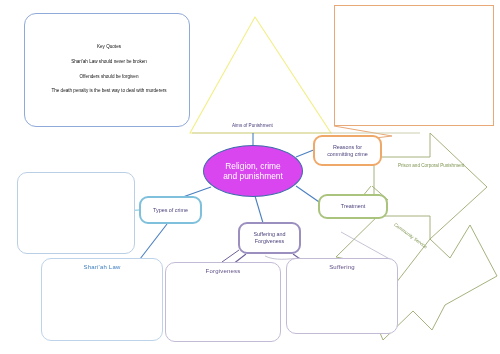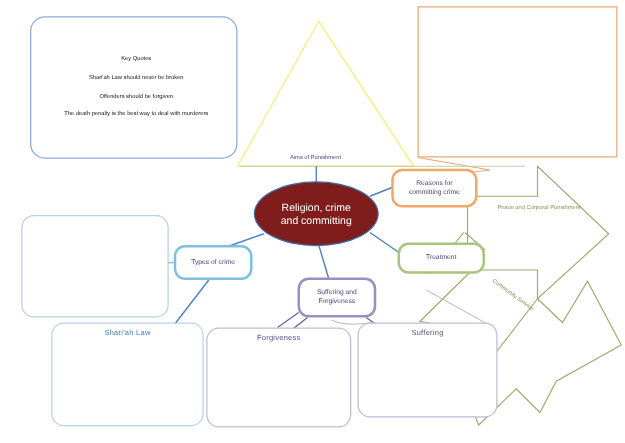--- a/index.html
+++ b/index.html
@@ -25,21 +25,21 @@
 
   .box-forgiveness{left:165px;top:262px;width:116px;height:80px;border:1px solid #c3bbd6;border-radius:10px;}
   .box-forgiveness .note-label{color:#5f4f86;}
   .box-suffering{left:286px;top:258px;width:112px;height:76px;border:1px solid #c3bbd6;border-radius:10px;}
   .box-suffering .note-label{color:#5f4f86;}
 
   .box-orange-empty{left:334px;top:5px;width:160px;height:121px;border:1.3px solid #e8a877;background:#fff;}
 
   
   .centre{left:203px;top:145px;width:100px;height:52px;border-radius:50%;
-          background:#7f1d1d;border:1px solid #3d6cab;color:#ffffff;
+          background:#d946ef;border:1px solid #3d6cab;color:#ffffff;
           font-size:8.4px;line-height:1.25;}
   .centre span{display:block;}
 
   .chip{border-radius:9px;background:#fff;font-size:5.4px;line-height:1.25;}
   .chip-reasons{left:313px;top:135px;width:69px;height:31px;border:2.6px solid #f0a868;color:#4b3f7a;}
   .chip-treatment{left:318px;top:194px;width:70px;height:25px;border:2.6px solid #aac47e;color:#4b3f7a;}
   .chip-types{left:139px;top:196px;width:63px;height:28px;border:2.6px solid #7fc1dd;color:#4b3f7a;}
   .chip-suffforg{left:238px;top:222px;width:63px;height:32px;border:2.6px solid #9b8fc0;color:#4b3f7a;}
 
   .free-label{position:absolute;font-size:4.6px;color:#4b3f7a;white-space:nowrap;}
@@ -107,21 +107,21 @@
 
   <div class="node note box-suffering">
     <div class="note-label">Suffering</div>
   </div>
 
   <div class="node box-orange-empty"></div>
 
   <div class="node centre">
     <div>
       <span>Religion, crime</span>
-      <span>and committing</span>
+      <span>and punishment</span>
     </div>
   </div>
 
   <div class="node chip chip-reasons">
     <div>
       <span>Reasons for</span><br>
       <span>committing crime</span>
     </div>
   </div>
 

